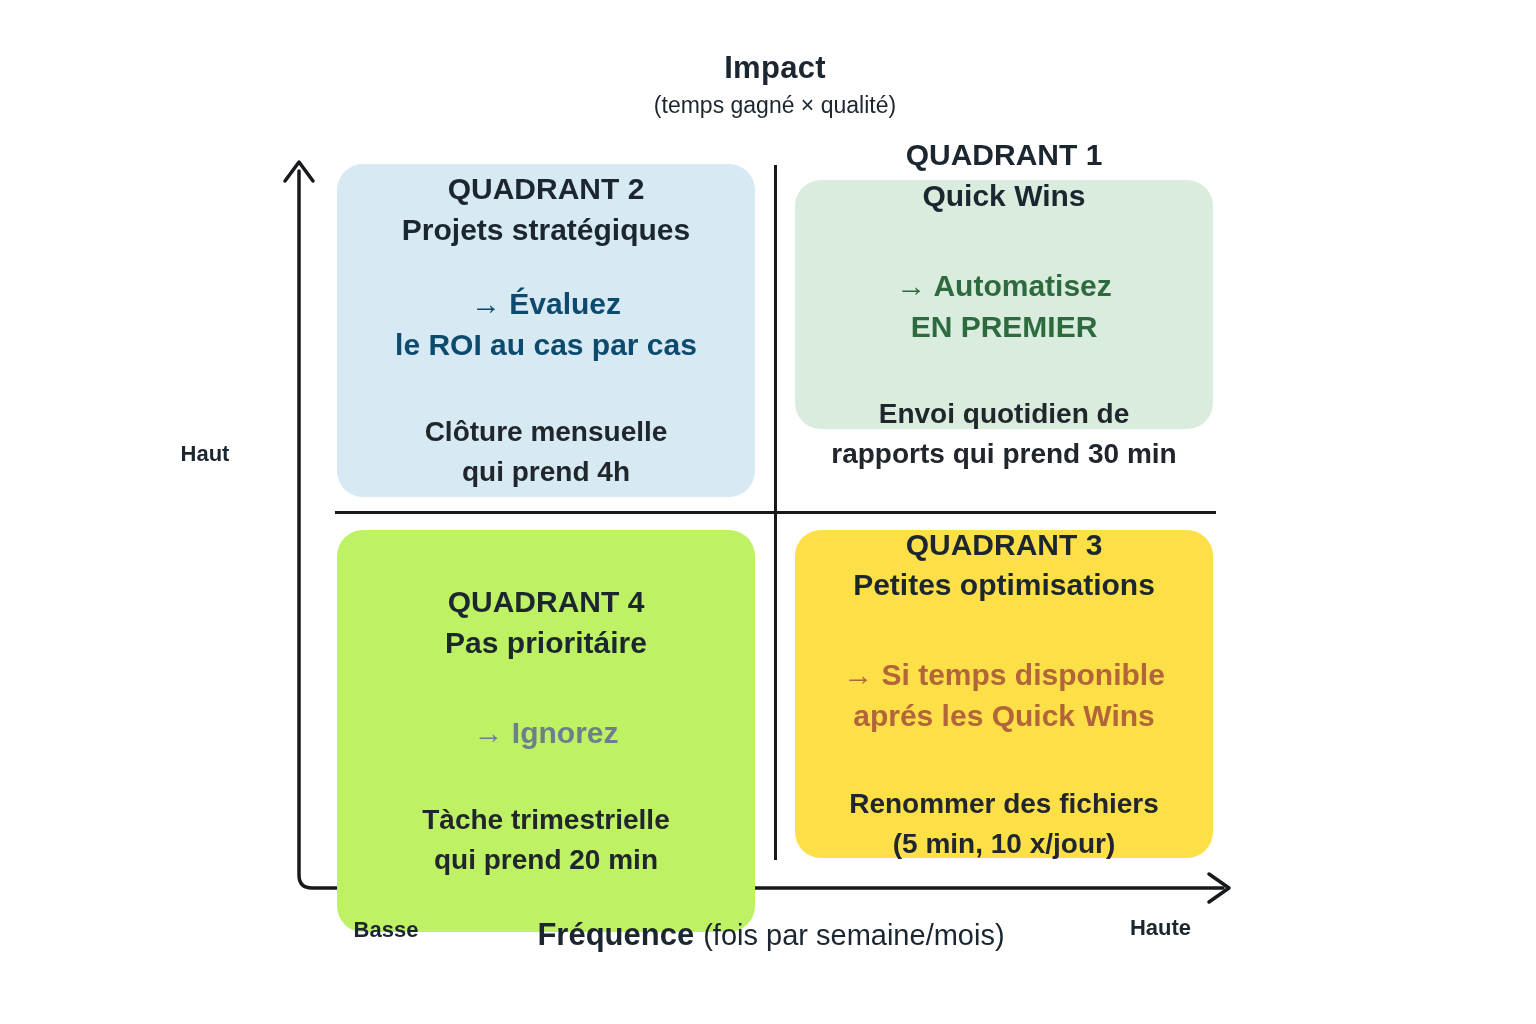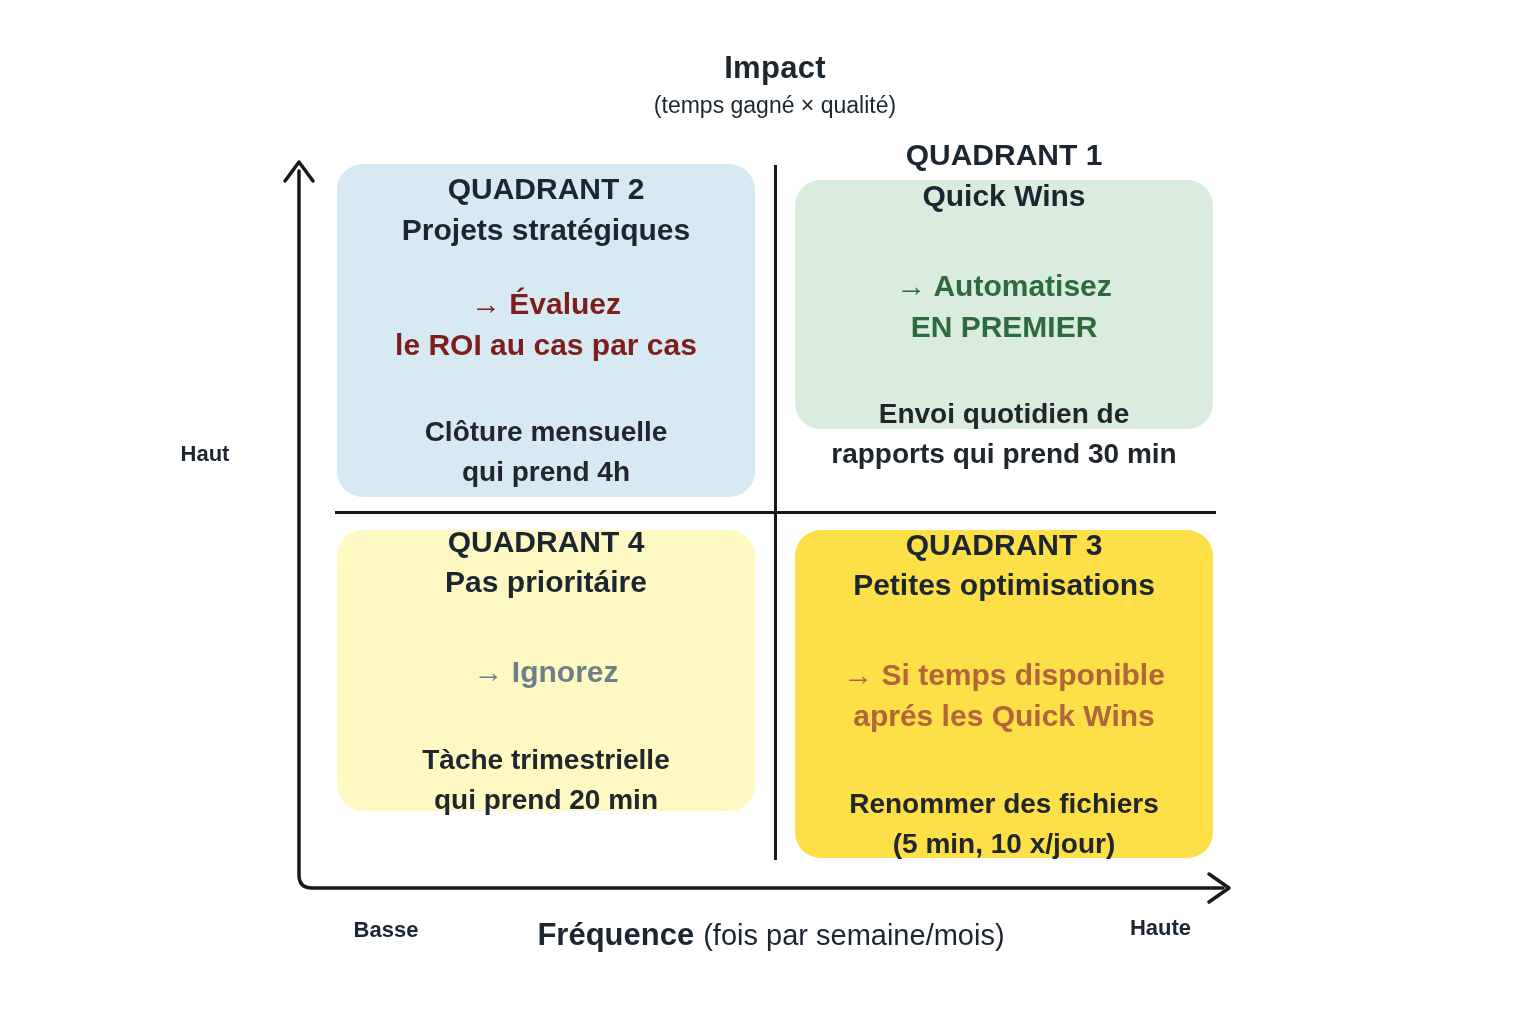--- a/index.html
+++ b/index.html
@@ -25,28 +25,28 @@
   .divider-h{position:absolute;left:335px;top:511px;width:881px;height:3px;background:#17191c;}
 
   
   .quad{
     position:absolute;border-radius:26px;
     display:flex;flex-direction:column;justify-content:center;align-items:center;
     text-align:center;padding:4px 12px;box-sizing:border-box;gap:24px;
   }
   .q-tl{left:337px;top:164px;width:418px;height:333px;background:#d7e9f2;}
   .q-tr{left:795px;top:164px;width:418px;height:249px;background:#d9ecdd;margin-top:16px;}
-  .q-bl{left:337px;top:530px;width:418px;height:281px;background:#fef9c3;}
+  .q-bl{left:337px;top:530px;width:418px;height:402px;background:#bef264;}
   .q-br{left:795px;top:530px;width:418px;height:328px;background:#fde047;}
 
   .q-head{font-size:30px;font-weight:700;line-height:1.36;color:#1c2630;}
   .q-action{font-size:30px;font-weight:700;line-height:1.36;margin-top:25px;}
   .q-desc{font-size:28px;font-weight:700;line-height:1.42;margin-top:23px;color:#20262c;}
 
-  .q-tl .q-action{color:#7f1d1d;margin-top:9px;}
+  .q-tl .q-action{color:#0c4a6e;margin-top:9px;}
   .q-tr .q-action{color:#2d6b3f;}
   .q-bl .q-action{color:#6e7f8b;}
   .q-br .q-action{color:#b2643a;}
 
   
   .axis-label{position:absolute;font-weight:700;font-size:22px;color:#1c2630;}
   .label-haut {left:125px;top:441px;width:160px;text-align:center;}
   .label-basse{left:316px;top:917px;width:140px;text-align:center;}
   .label-haute{left:1083px;top:915px;width:155px;text-align:center;}
   .label-freq {position:absolute;left:465px;top:917px;width:612px;text-align:center;color:#1c2630;}

